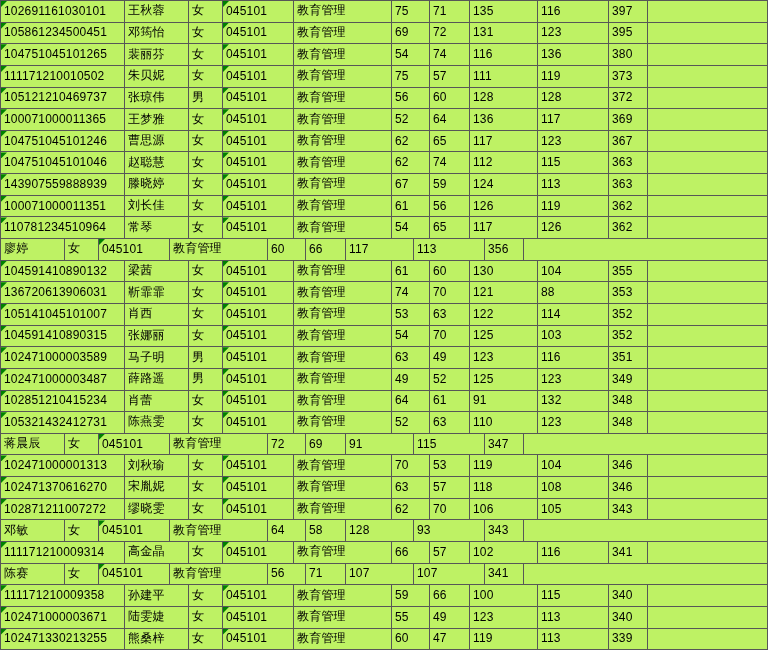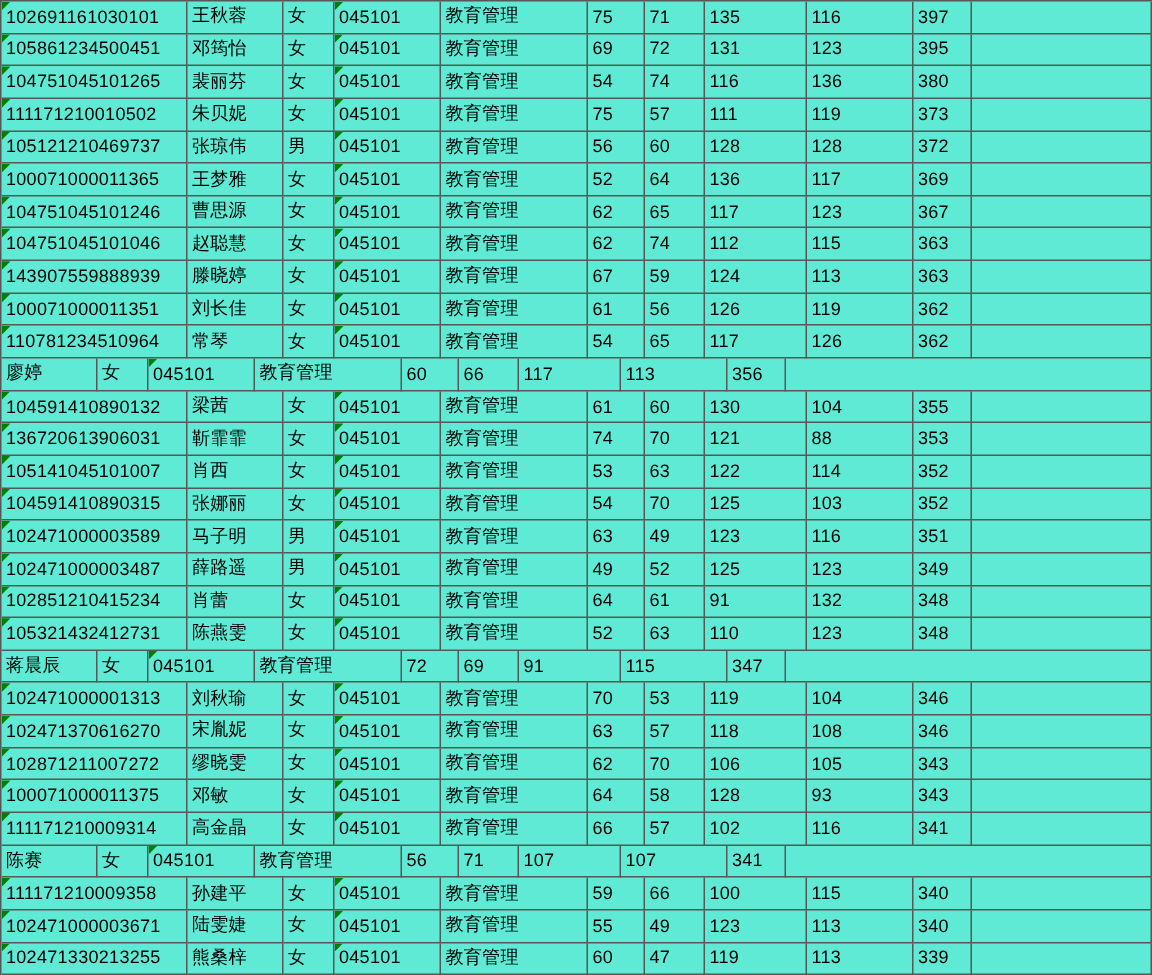--- a/index.html
+++ b/index.html
@@ -41,21 +41,21 @@
     position:absolute;top:0;left:0;
     width:6px;height:6px;
     clip-path:polygon(0 0,100% 0,0 100%);
     background:var(--flag,#008000);
   }
   .cell-text{pointer-events:none;}
 </style>
 </head>
 <body>
 
-<div class="sheet" style="--grid: #575757; --flag: #008000; background: #5eead4; color: rgb(0, 0, 0);">
+<div class="sheet" style="--grid: #575757; --flag: #008000; background: #bef264; color: rgb(0, 0, 0);">
     <div class="row">
       <div class="cell c0">
         <span class="flag"></span>
         <span class="cell-text">102691161030101</span>
       </div>
       <div class="cell c1">
         <span class="cell-text">王秋蓉</span>
       </div>
       <div class="cell c2">
         <span class="cell-text">女</span>
@@ -875,24 +875,20 @@
       </div>
       <div class="cell c8">
         <span class="cell-text">105</span>
       </div>
       <div class="cell c9">
         <span class="cell-text">343</span>
       </div>
       <div class="cell c10"></div>
     </div>
     <div class="row">
-      <div class="cell c0">
-        <span class="flag"></span>
-        <span class="cell-text">100071000011375</span>
-      </div>
       <div class="cell c1">
         <span class="cell-text">邓敏</span>
       </div>
       <div class="cell c2">
         <span class="cell-text">女</span>
       </div>
       <div class="cell c3">
         <span class="flag"></span>
         <span class="cell-text">045101</span>
       </div>

